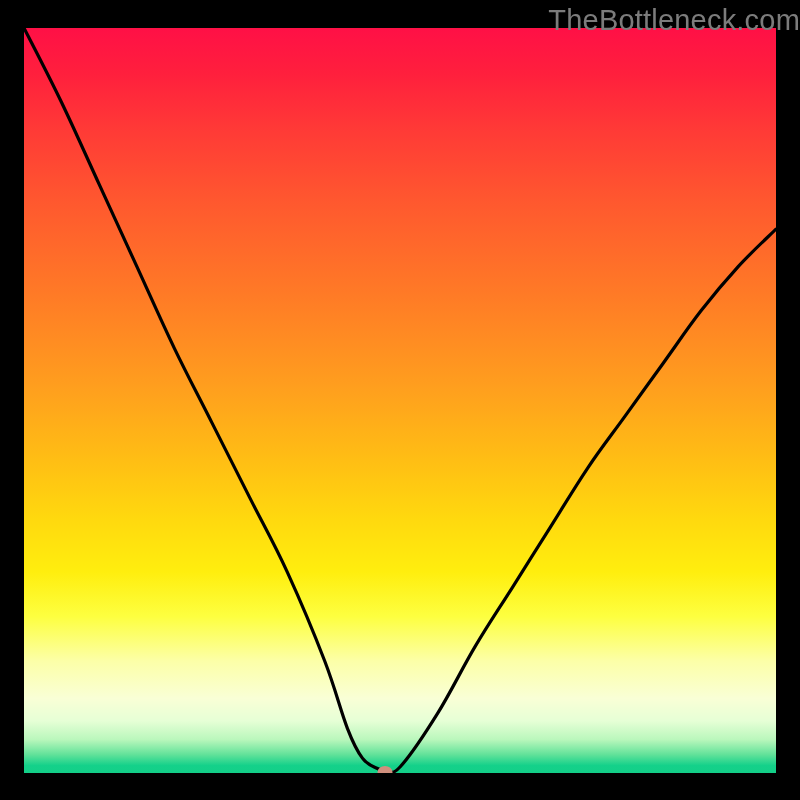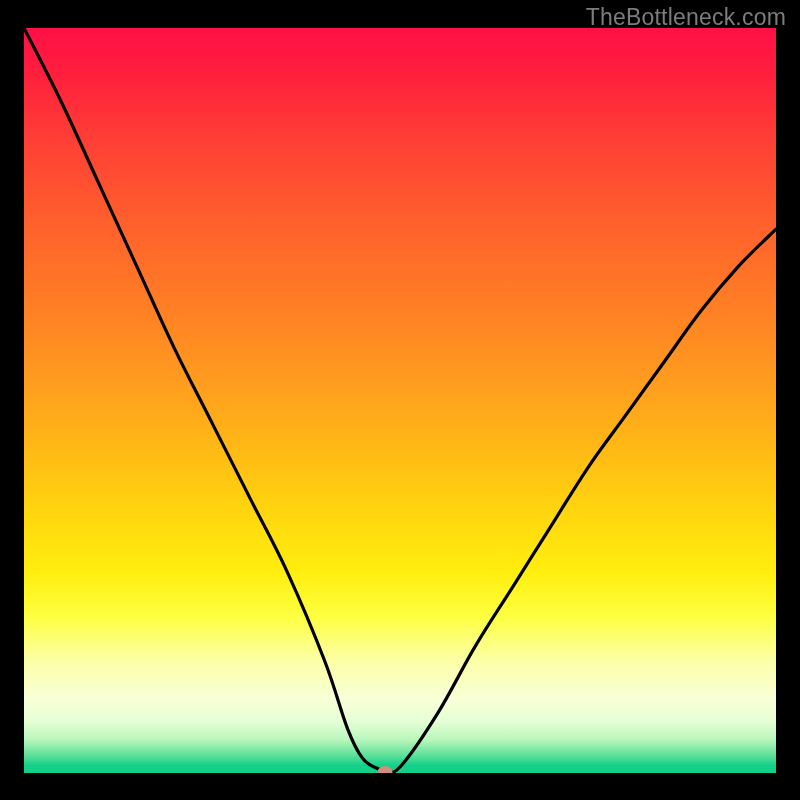--- a/index.html
+++ b/index.html
@@ -13,23 +13,23 @@
   }
   .frame {
     position: relative;
     width: 800px;
     height: 800px;
     background: #000;
   }
   .watermark {
     position: absolute;
     top: 4px;
-    right: 14px;
+    right: 0;
     color: #7c7c7c;
-    font-size: 23px;
+    font-size: 29px;
     font-weight: 500;
     letter-spacing: 0.2px;
     z-index: 5;
   }
   .plot-area {
     position: absolute;
     left: 24px;
     top: 28px;
     width: 752px;
     height: 745px;

